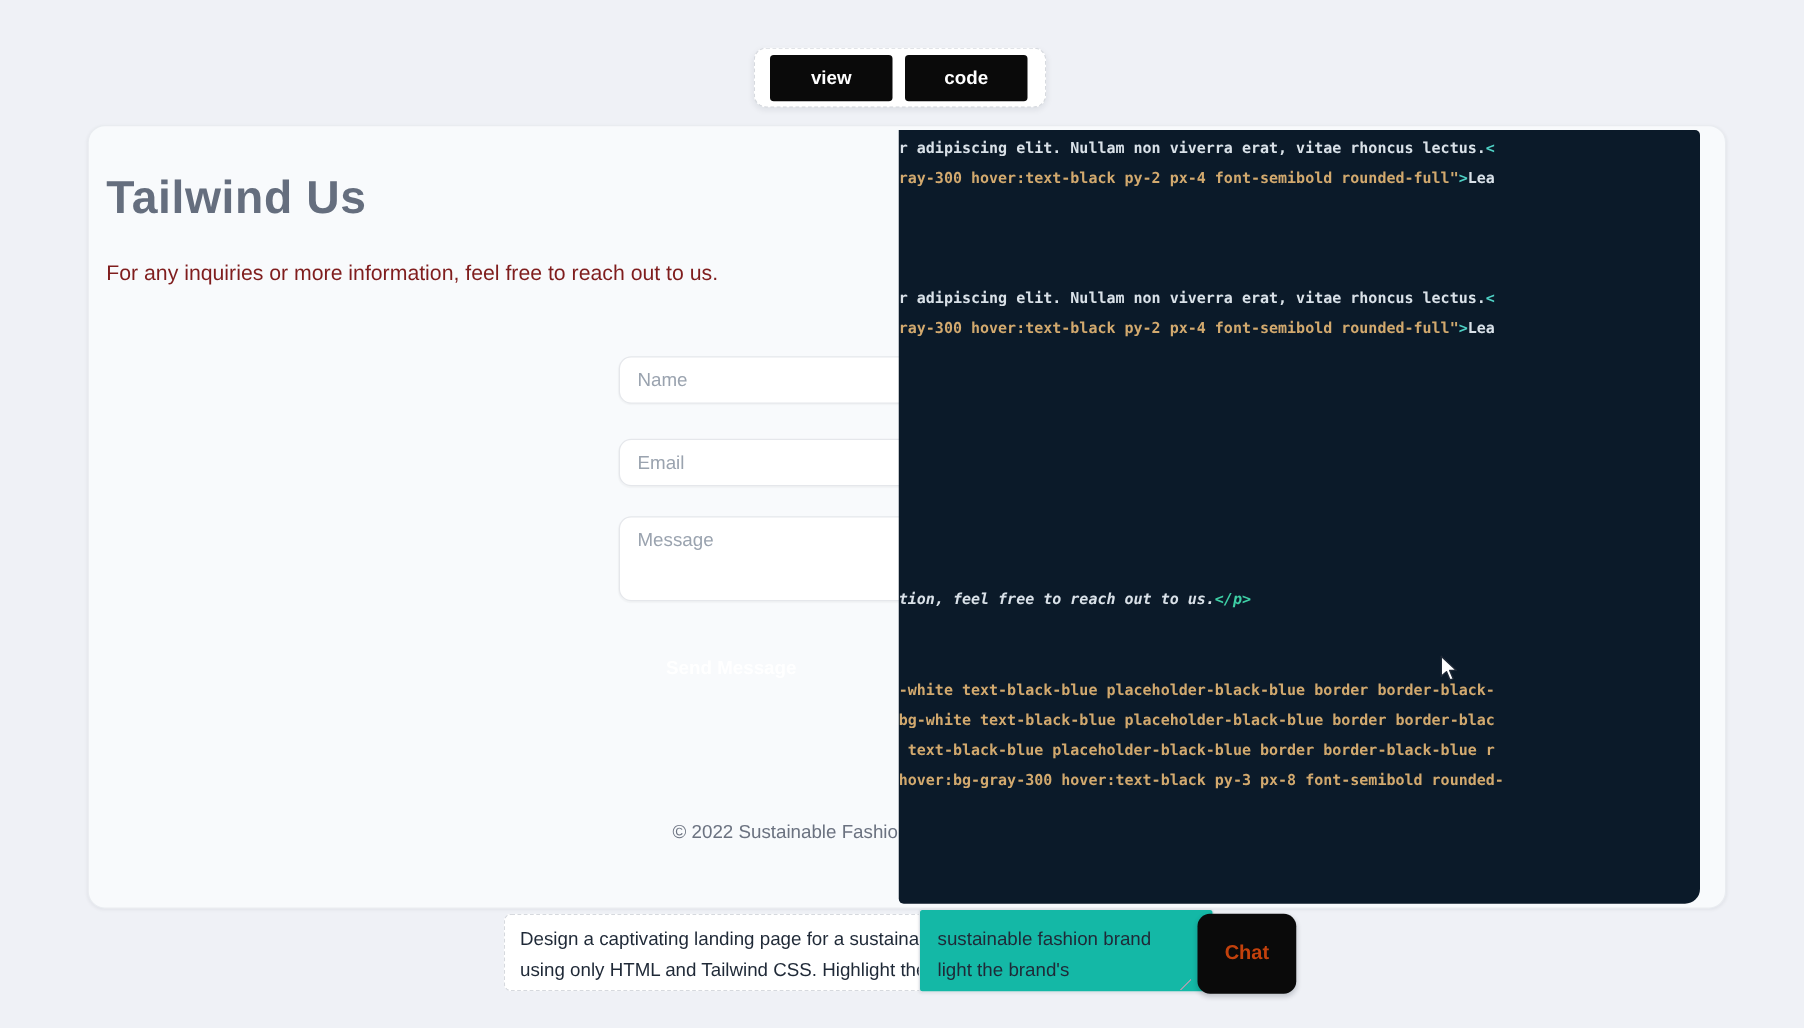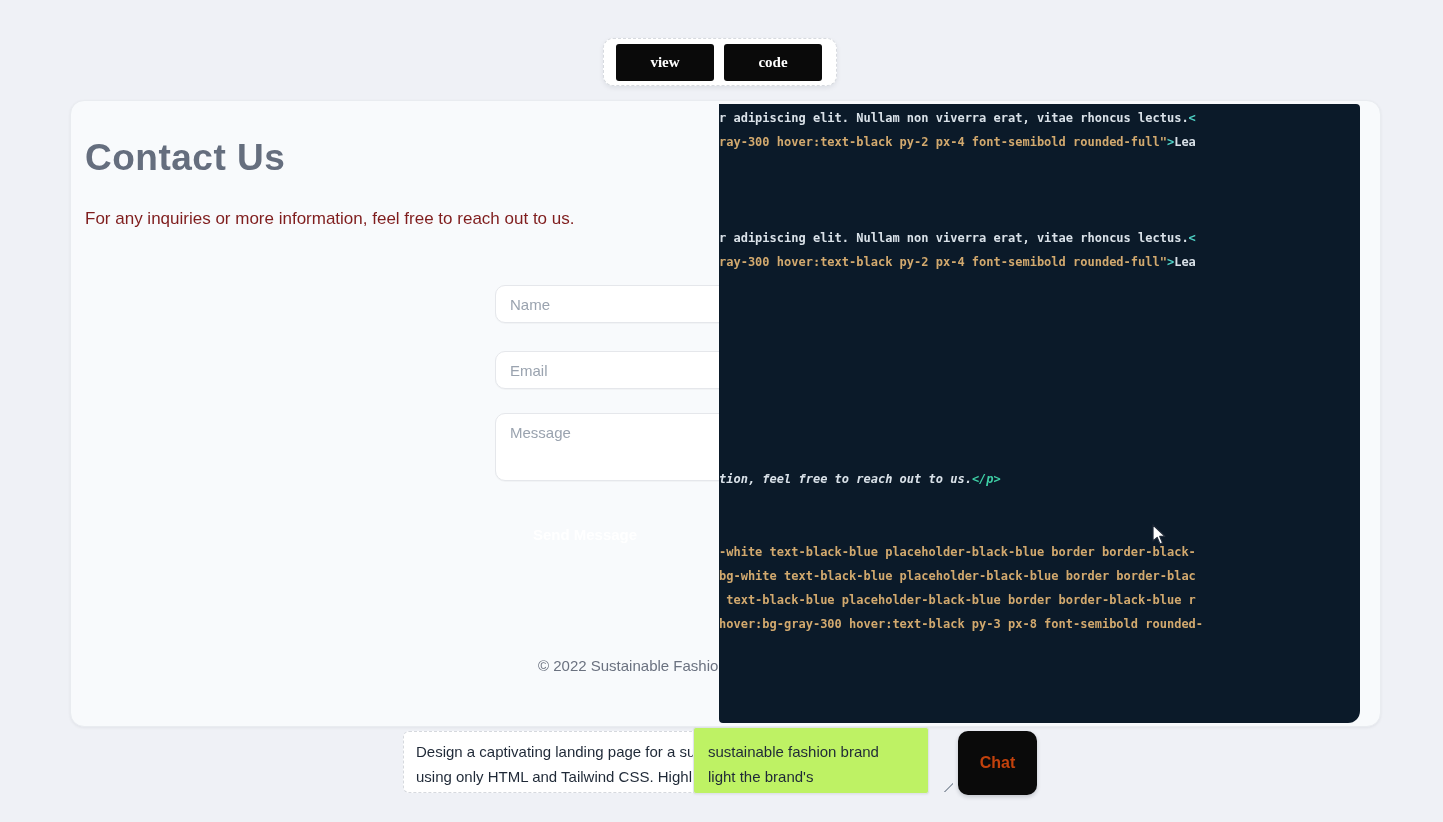--- a/index.html
+++ b/index.html
@@ -22,21 +22,21 @@
 
   
   .toggle-wrap{
     position:absolute;left:603px;top:38px;width:234px;height:48px;
     background:#ffffff;border:1px dashed #d7dadf;border-radius:10px;
     box-shadow:0 2px 5px rgba(15,23,42,.08);
     display:flex;align-items:center;gap:10px;padding:0 12px;z-index:7;
   }
   .toggle-btn{
     flex:0 0 98px;height:37px;background:var(--btn-black);color:#fff;
-    border:none;border-radius:3px;font-family:Liberation Serif, serif;
+    border:none;border-radius:3px;font-family:Liberation Sans, sans-serif;
     font-size:15px;font-weight:700;cursor:pointer;
   }
 
   
   .app-card{
     position:absolute;left:70px;top:100px;width:1311px;height:627px;
     background:var(--card-bg);border:1px solid #e9ecf0;border-radius:14px;
     box-shadow:0 1px 3px rgba(15,23,42,.06);z-index:1;
   }
   .preview-heading{
@@ -85,22 +85,22 @@
   .seg-close{color:var(--code-close);}
 
   
   .prompt-main{
     position:absolute;left:403px;top:731px;width:494px;height:62px;
     background:#ffffff;border:1px dashed #d6d9de;border-radius:6px;
     padding:7px 12px;font-size:15px;line-height:25px;color:#1f2937;
     overflow:hidden;z-index:6;
   }
   .prompt-overlay{
-    position:absolute;left:693px;top:727px;width:236px;height:67px;
-    background:#bef264;border:1px solid #dfe3e8;border-radius:3px;
+    position:absolute;left:735px;top:727px;width:236px;height:67px;
+    background:#14b8a6;border:1px solid #dfe3e8;border-radius:3px;
     padding:11px 22px 11px 14px;font-size:15px;line-height:25px;color:#1f2937;
     overflow:hidden;z-index:7;box-shadow:0 1px 2px rgba(15,23,42,.05);
   }
   .resize-grip{
     position:absolute;right:2px;bottom:2px;width:11px;height:11px;
     background:
       repeating-linear-gradient(135deg,transparent 0 3px,#9aa3af 3px 4px,transparent 4px 6px);
     clip-path:polygon(100% 0,100% 100%,0 100%);
   }
   .chat-btn{
@@ -115,21 +115,21 @@
 </style>
 </head>
 <body>
 
 <div class="toggle-wrap">
   <button class="toggle-btn">view</button>
   <button class="toggle-btn">code</button>
 </div>
 
 <div class="app-card">
-  <div class="preview-heading">Contact Us</div>
+  <div class="preview-heading">Tailwind Us</div>
   <div class="preview-subtitle">For any inquiries or more information, feel free to reach out to us.</div>
 
   <input class="field name-f" placeholder="Name" style="">
   <input class="field email-f" placeholder="Email" style="">
   <textarea class="field message-f" placeholder="Message" style=""></textarea>
 
   <button class="send-btn">Send Message</button>
 
   <div class="preview-footer">© 2022 Sustainable Fashion</div>
 </div>

